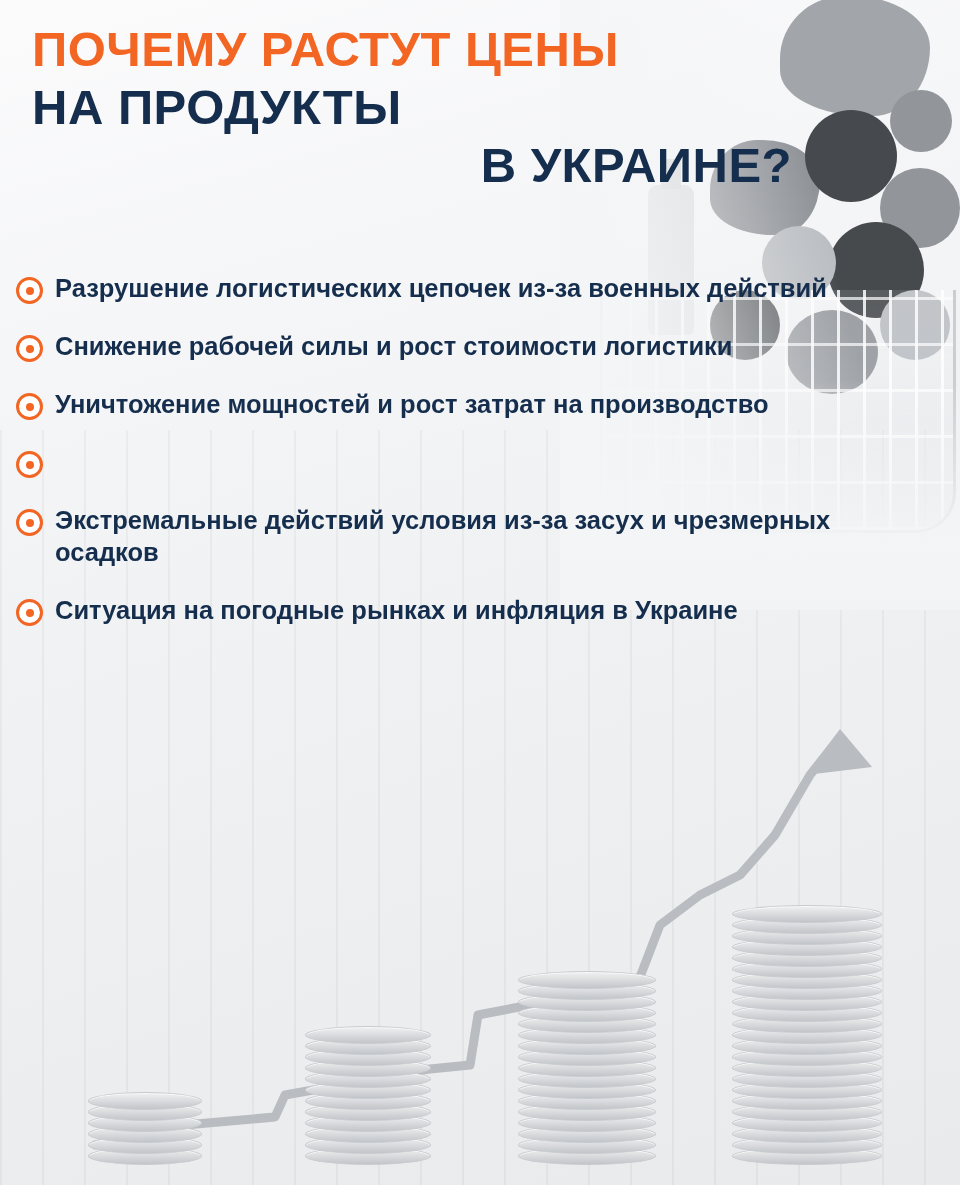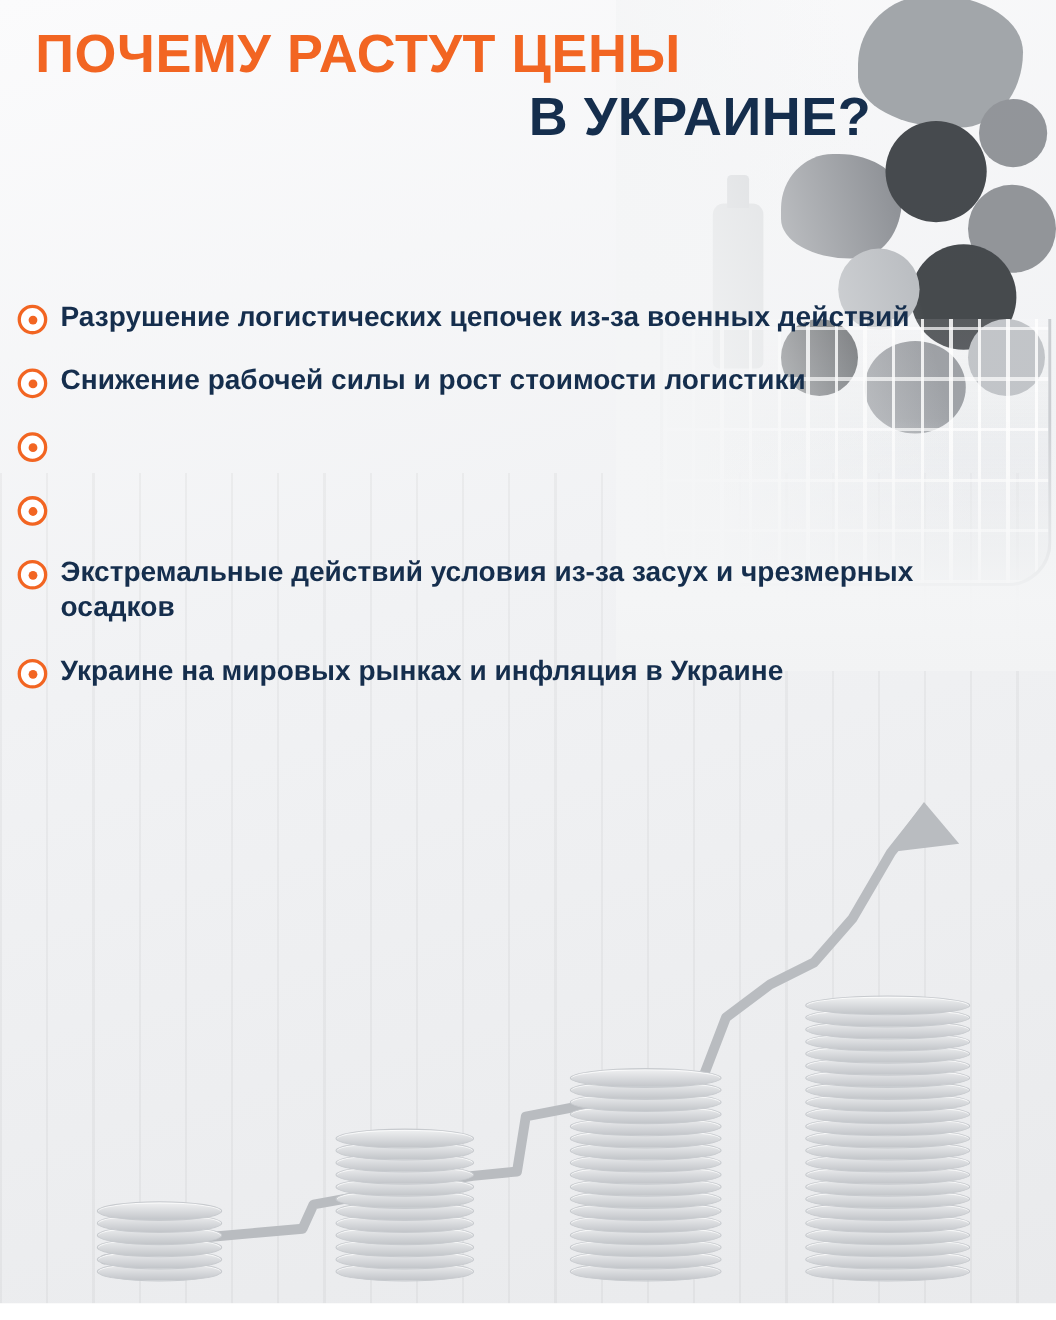--- a/index.html
+++ b/index.html
@@ -242,45 +242,47 @@
     <div class="veg mid" style="left:196px;top:320px;width:92px;height:84px;"></div>
     <div class="veg light" style="left:290px;top:300px;width:70px;height:70px;"></div>
     <div class="bottle"></div>
     <div class="basket"></div>
   </div>
   <div class="grocery-fade"></div>
   <div class="grocery-fade-b"></div>
 
   <div class="headline">
     <div class="line l1">ПОЧЕМУ РАСТУТ ЦЕНЫ</div>
+    <div class="line l2">НА ПРОДУКТЫ</div>
     <div class="line l3">В УКРАИНЕ?</div>
   </div>
 
   <div class="bullets">
     <div class="bullet">
       <span class="bullet-marker"></span>
       <span class="bullet-text">Разрушение логистических цепочек из-за военных действий</span>
     </div>
     <div class="bullet">
       <span class="bullet-marker"></span>
       <span class="bullet-text">Снижение рабочей силы и рост стоимости логистики</span>
     </div>
     <div class="bullet">
       <span class="bullet-marker"></span>
+      <span class="bullet-text">Уничтожение мощностей и рост затрат на производство</span>
     </div>
     <div class="bullet">
       <span class="bullet-marker"></span>
     </div>
     <div class="bullet">
       <span class="bullet-marker"></span>
       <span class="bullet-text">Экстремальные действий условия из-за засух и чрезмерных осадков</span>
     </div>
     <div class="bullet">
       <span class="bullet-marker"></span>
-      <span class="bullet-text">Украине на мировых рынках и инфляция в Украине</span>
+      <span class="bullet-text">Ситуация на погодные рынках и инфляция в Украине</span>
     </div>
   </div>
 
   <div class="chart">
     <svg class="arrow-svg" viewBox="0 0 960 560">
       <polyline points="95,520 150,508 185,500 230,496 275,492 285,470 330,462 390,450 430,444 470,440 478,390 540,378 600,366 640,352 660,300 700,270 740,250 775,210 810,150 840,112" fill="none" stroke="#b9bcc0" stroke-width="9" stroke-linejoin="round" stroke-linecap="round"></polyline>
       <polygon points="840,104 806,150 872,142" fill="#b9bcc0"></polygon>
     </svg>
 
     <div class="coin-stack" id="stack1" style="left: 88px; width: 112px; height: 82px;">

